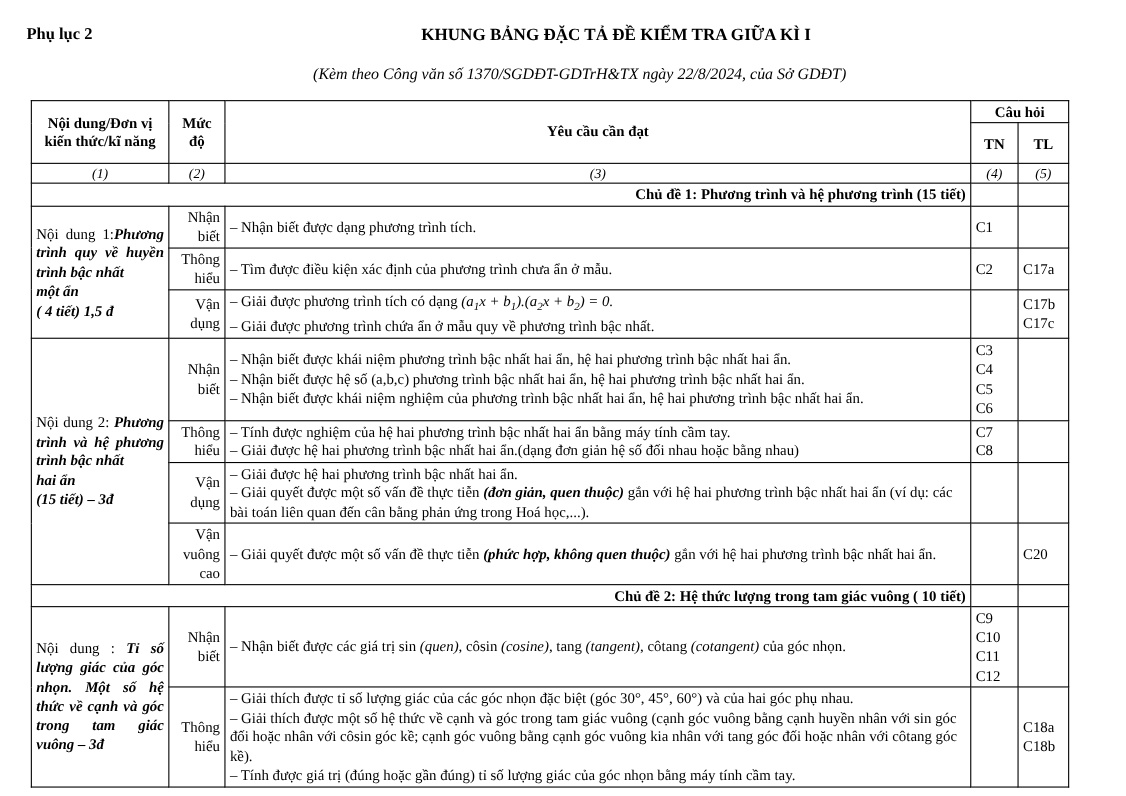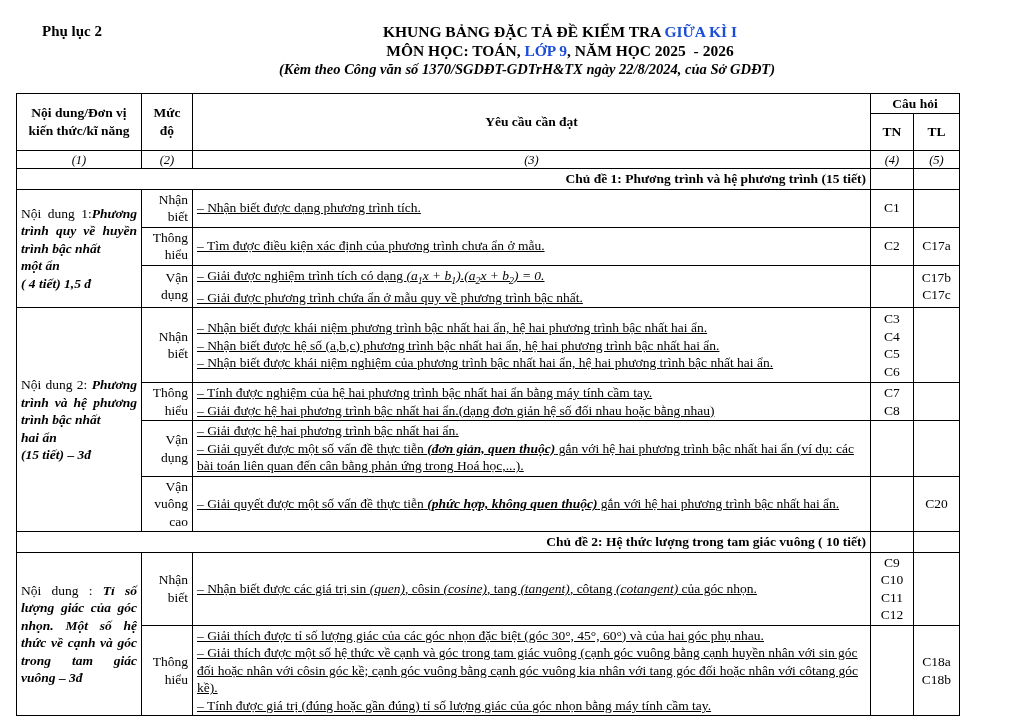--- a/index.html
+++ b/index.html
@@ -2,53 +2,52 @@
 <html><head>
 <meta charset="utf-8">
 <style>
   html,body{margin:0;padding:0;}
   body{
     width:1024px;height:724px;background:#ffffff;color:#000;
     font-family:"Liberation Serif","DejaVu Serif",serif;
     -webkit-font-smoothing:antialiased;
   }
   .page{position:relative;width:1024px;height:724px;overflow:hidden;}
-  .appendix{position:absolute;left:42px;top:23px;font-weight:bold;font-size:15px;}
+  .appendix{position:absolute;left:24px;top:23px;font-weight:bold;font-size:15px;}
   .head-block{padding-top:23px;margin-left:96px;text-align:center;line-height:1.2;}
   .doc-title,.doc-subtitle{font-weight:bold;font-size:15.5px;}
-  .red{color:#1d4ed8;}
-  .doc-note{font-style:italic;font-size:14.5px;position:relative;left:-33px;margin-top:1px;font-weight:bold;}
-
-  table.spec{border-collapse:collapse;table-layout:fixed;width:943px;margin:14px 0 0 16px;padding-left:38px;}
+  .red{color:#000000;}
+  .doc-note{font-style:italic;font-size:14.5px;position:relative;left:-33px;margin-top:18px;}
+
+  table.spec{border-collapse:collapse;table-layout:fixed;width:943px;margin:14px 0 0 28px;padding-left:38px;}
   table.spec td{
     border:1px solid #000;font-size:13.5px;line-height:17.5px;
     padding:1px 4px;vertical-align:middle;overflow:hidden;word-wrap:break-word;
   }
   .hd{font-weight:bold;text-align:center;}
   tr.idx td{font-style:italic;font-size:12.5px;text-align:center;padding:0 2px;line-height:16px;}
   .ch{font-weight:bold;text-align:right;padding-left:3px;}
   .c-topic{text-align:justify;vertical-align:top;padding:2px 3px 2px 4px;}
   .c-topic.mid{vertical-align:middle;}
   .bi{font-weight:bold;font-style:italic;}
   .blk{display:block;}
   .c-level{text-align:right;padding:1px 2px;}
-  .c-req{padding:1px 5px 1px 6px;text-decoration:underline;}
+  .c-req{padding:1px 5px 1px 6px;}
   .c-q{text-align:center;padding:1px 1px;}
-  .c-q div{text-align:center;}
+  .c-q div{text-align:left;}
   i sub{font-size:10px;}
 </style>
 </head>
 <body>
 
 <div class="page">
   <div class="appendix">Phụ lục 2</div>
 
   <div class="head-block">
     <div class="doc-title"><span>KHUNG BẢNG ĐẶC TẢ ĐỀ KIỂM TRA </span><span class="red">GIỮA KÌ I</span></div>
-    <div class="doc-subtitle"><span>MÔN HỌC: TOÁN, </span><span class="red">LỚP 9</span><span>, NĂM HỌC 2025&nbsp;&nbsp;- 2026</span></div>
     <div class="doc-note">(Kèm theo Công văn số 1370/SGDĐT-GDTrH&amp;TX ngày 22/8/2024, của Sở GDĐT)</div>
   </div>
 
   <table class="spec">
     <colgroup>
       <col style="width:125px">
         <col style="width:51px">
         <col style="width:678px">
         <col style="width:43px">
         <col style="width:46px">
@@ -98,21 +97,21 @@
         <td class="c-q">
             <div>C2</div>
           </td>
         <td class="c-q">
             <div>C17a</div>
           </td>
       </tr>
       <tr style="height:37px">
         <td class="c-level">Vận dụng</td>
         <td class="c-req">
-          <div><span>– Giải được nghiệm trình tích có dạng </span><i><span>(a</span><sub>1</sub><span>x + b</span><sub>1</sub><span>).(a</span><sub>2</sub><span>x + b</span><sub>2</sub><span>) = 0.</span></i></div>
+          <div><span>– Giải được phương trình tích có dạng </span><i><span>(a</span><sub>1</sub><span>x + b</span><sub>1</sub><span>).(a</span><sub>2</sub><span>x + b</span><sub>2</sub><span>) = 0.</span></i></div>
           <div>– Giải được phương trình chứa ẩn ở mẫu quy về phương trình bậc nhất.</div>
         </td>
         <td class="c-q"></td>
         <td class="c-q">
             <div>C17b</div>
             <div>C17c</div>
           </td>
       </tr>
 
       <tr style="height:75px">

